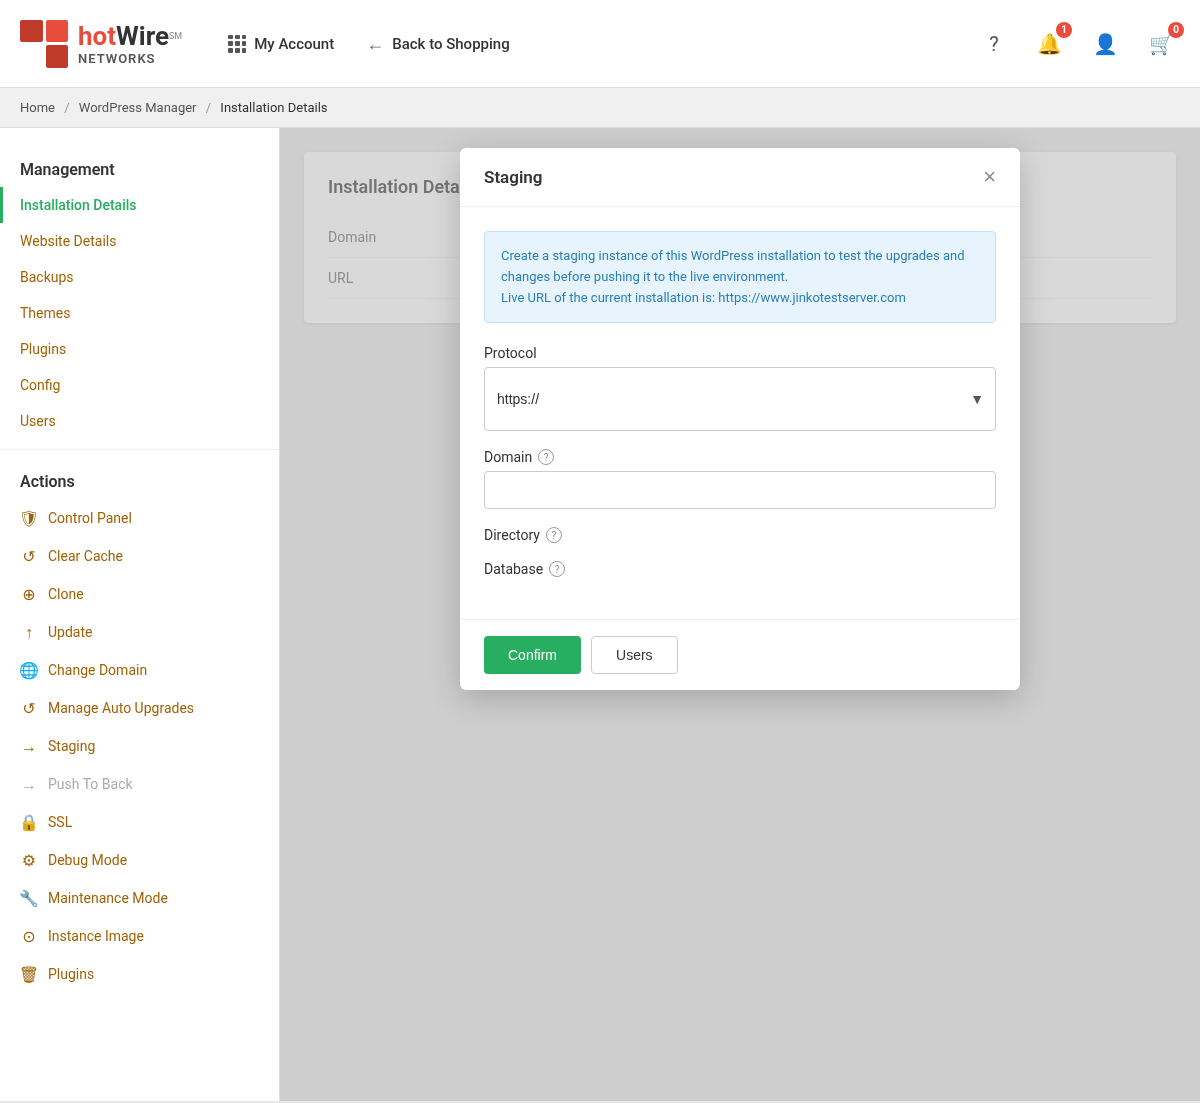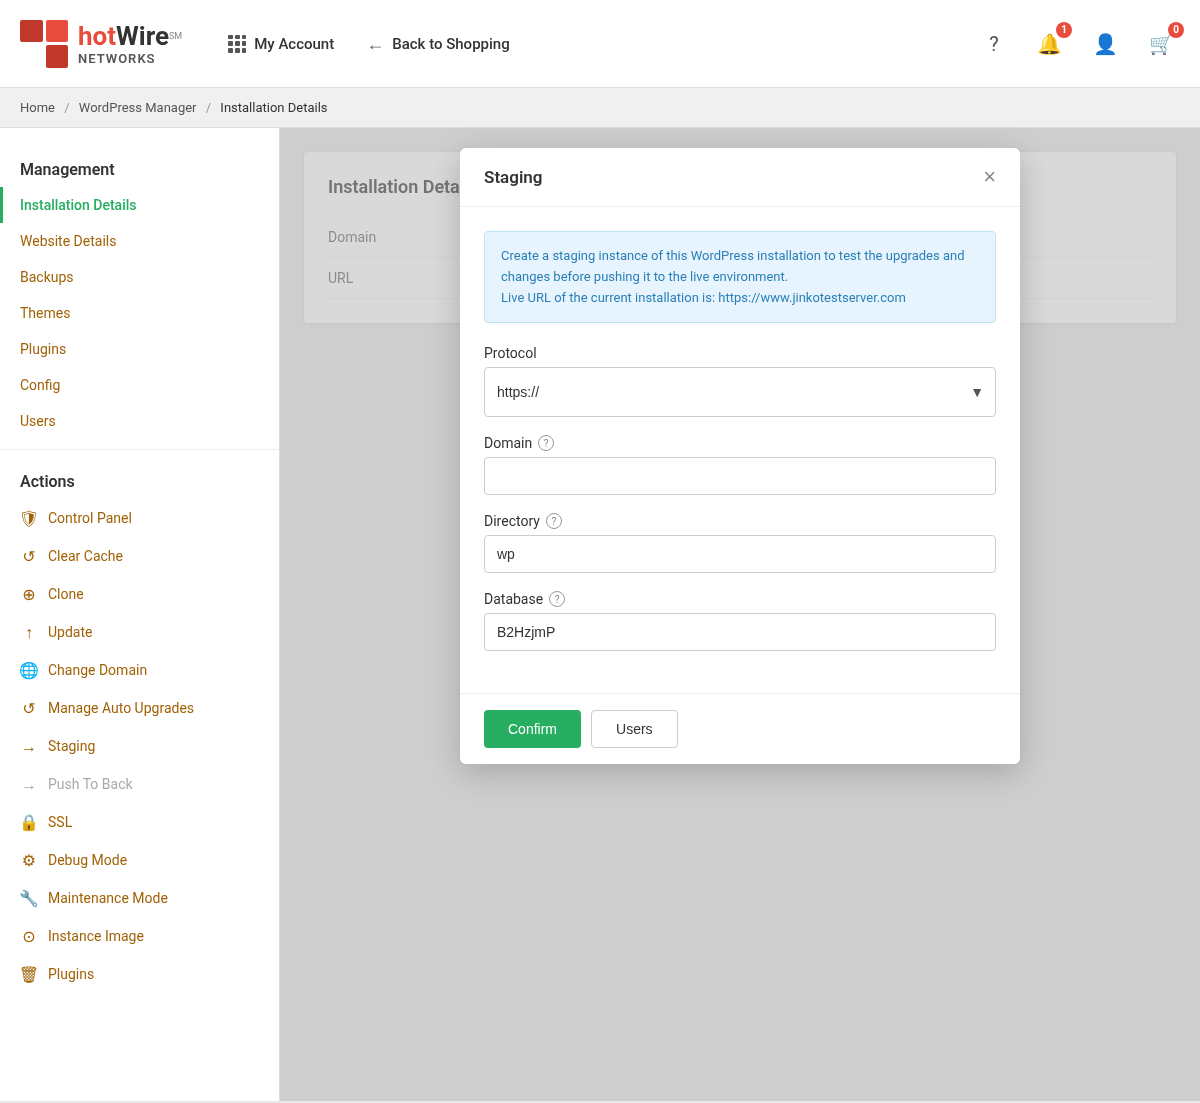--- a/index.html
+++ b/index.html
@@ -67,21 +67,21 @@
 
     .info-box { background: #e8f4fd; border: 1px solid #bee3f8; border-radius: 4px; padding: 14px 16px; margin-bottom: 22px; font-size: 13px; color: #2980b9; line-height: 1.6; }
 
     .form-group { margin-bottom: 18px; }
     .form-label { font-size: 14px; color: #333; margin-bottom: 6px; display: flex; align-items: center; gap: 6px; }
     .help-icon { display: inline-flex; align-items: center; justify-content: center; width: 16px; height: 16px; border: 1px solid #999; border-radius: 50%; font-size: 10px; color: #888; cursor: pointer; }
 
     .form-control { width: 100%; padding: 10px 12px; border: 1px solid #ccc; border-radius: 4px; font-size: 14px; color: #333; outline: none; }
 
     .select-wrapper { position: relative; }
-    .select-wrapper select { width: 100%; padding: 16px 12px; border: 1px solid #ccc; border-radius: 4px; font-size: 14px; color: #333; outline: none; appearance: none; background: #fff; cursor: pointer; }
+    .select-wrapper select { width: 100%; padding: 23px 12px; border: 1px solid #ccc; border-radius: 4px; font-size: 14px; color: #333; outline: none; appearance: none; background: #fff; cursor: pointer; }
     .select-arrow { position: absolute; right: 12px; top: 50%; transform: translateY(-50%); color: #555; pointer-events: none; font-size: 14px; }
 
     .modal-footer { padding: 16px 24px; border-top: 1px solid #eee; display: flex; gap: 10px; }
     .btn-confirm { background: #27ae60; color: #fff; border: none; padding: 10px 24px; border-radius: 4px; font-size: 14px; font-weight: 500; cursor: pointer; }
     .btn-cancel { background: #fff; color: #333; border: 1px solid #ccc; padding: 10px 24px; border-radius: 4px; font-size: 14px; cursor: pointer; }
   </style>
 </head>
 <body>
 
 <header class="header">
@@ -271,29 +271,27 @@
               <span class="help-icon">?</span>
             </div>
             <input type="text" class="form-control" value="" style="">
           </div>
 
           <div class="form-group">
             <div class="form-label">
               <span>Directory</span>
               <span class="help-icon">?</span>
             </div>
-            <input type="text" class="form-control" value="wp" style="">
           </div>
 
           <div class="form-group">
             <div class="form-label">
               <span>Database</span>
               <span class="help-icon">?</span>
             </div>
-            <input type="text" class="form-control" value="B2HzjmP" style="">
           </div>
         </div>
         <div class="modal-footer">
           <button class="btn-confirm">Confirm</button>
           <button class="btn-cancel">Users</button>
         </div>
       </div>
     </div>
   </main>
 </div>

